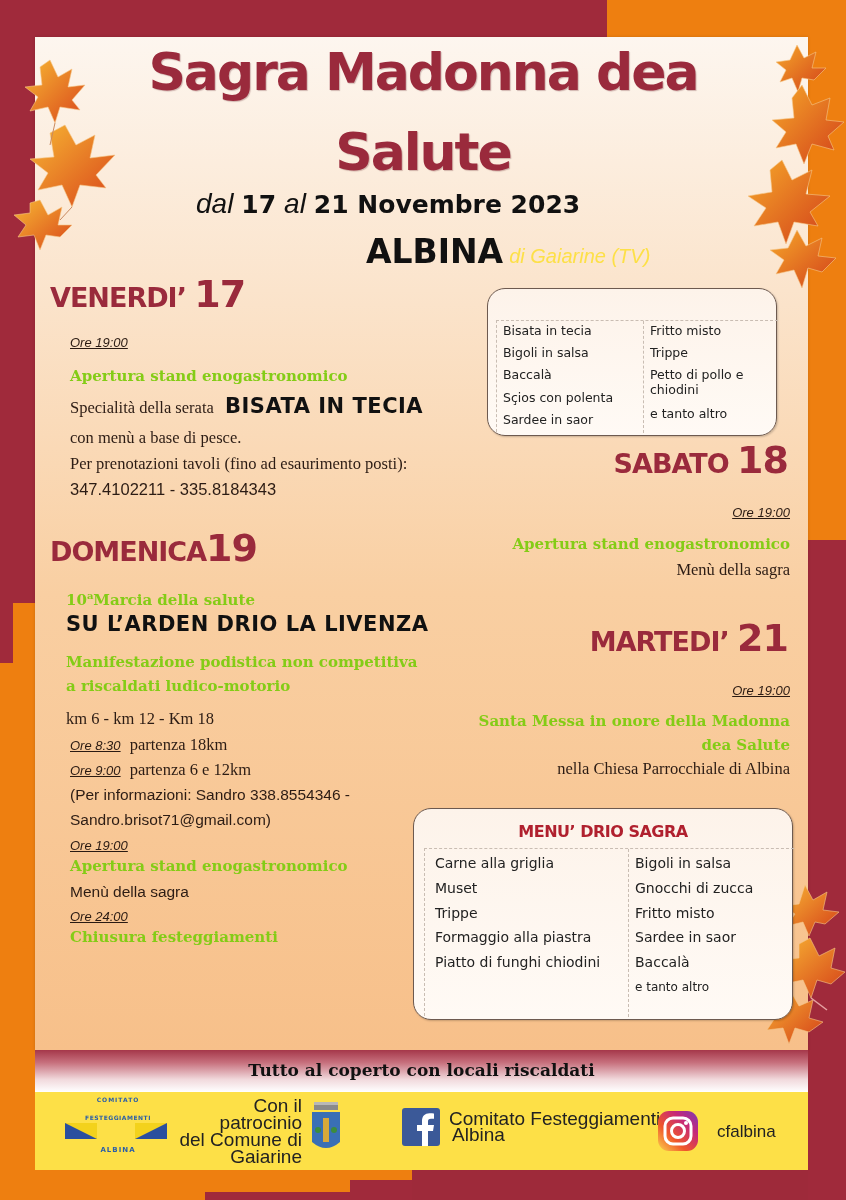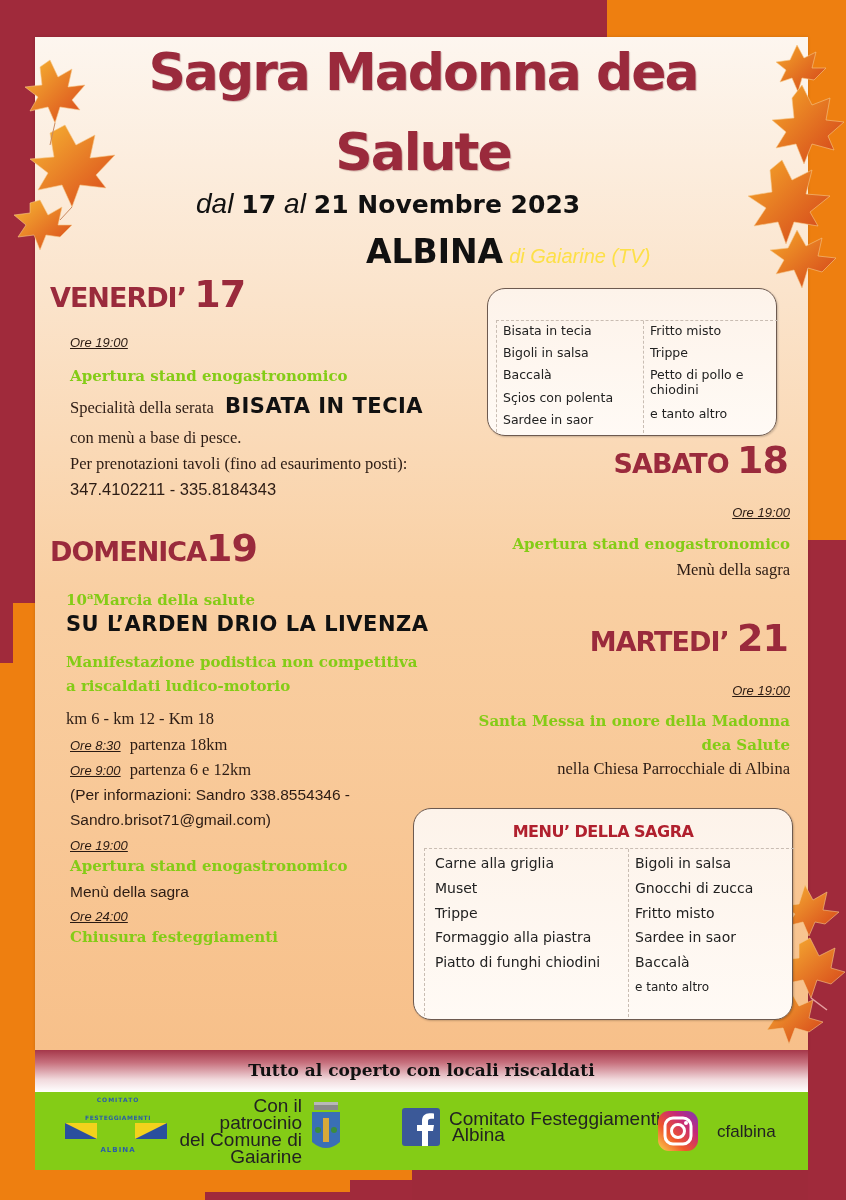--- a/index.html
+++ b/index.html
@@ -12,21 +12,21 @@
   .f-orange { background: #ee7f10; }
 
   
   #panel {
     position: absolute; left: 35px; top: 37px; width: 773px; height: 1013px;
     background: linear-gradient(180deg, #fdf6ef 0%, #fbe4cc 25%, #f9cfa2 55%, #f7c08a 100%);
     box-shadow: 0 0 3px rgba(0,0,0,0.15);
   }
   #footer {
     position: absolute; left: 35px; top: 1050px; width: 773px; height: 120px;
-    background: #84cc16;
+    background: #fde047;
   }
   #footer-band {
     position: absolute; left: 0; top: 0; width: 100%; height: 42px;
     background: linear-gradient(180deg, #a5374a 0%, #c7707d 30%, #f1d9dc 70%, #ffffff 100%);
   }
 
   .abs { position: absolute; }
 
   
   .title {
@@ -230,21 +230,21 @@
 <div class="abs day" style="right:58px;top:616px;">
   <span>MARTEDI’</span>
   <span class="num">21</span>
 </div>
 <div class="abs ore" style="right:56px;top:683px;">Ore 19:00</div>
 <div class="abs bold-serif right" style="right:56px;top:712px;">Santa Messa in onore della Madonna</div>
 <div class="abs bold-serif right" style="right:56px;top:736px;">dea Salute</div>
 <div class="abs reg right" style="right:56px;top:759px;">nella Chiesa Parrocchiale di Albina</div>
 
 <div class="menu-box" style="left:413px;top:808px;width:380px;height:212px;">
-  <div class="menu-title" style="top:13px;font-size:16px;">MENU’ DELLA SAGRA</div>
+  <div class="menu-title" style="top:13px;font-size:16px;">MENU’ DRIO SAGRA</div>
   <div class="menu-grid" style="left:10px;top:39px;width:370px;height:168px;">
     <div class="menu-col c1" style="left:10px;width:195px;">
       <div class="menu-item" style="position:absolute;top:6px;font-size:14px;">Carne alla griglia</div>
       <div class="menu-item" style="position:absolute;top:31px;font-size:14px;">Muset</div>
       <div class="menu-item" style="position:absolute;top:56px;font-size:14px;">Trippe</div>
       <div class="menu-item" style="position:absolute;top:80px;font-size:14px;">Formaggio alla piastra</div>
       <div class="menu-item" style="position:absolute;top:105px;font-size:14px;">Piatto di funghi chiodini</div>
     </div>
     <div class="menu-col c2" style="left:203px;width:167px;height:168px;">
       <div class="menu-item" style="position:absolute;left:6px;top:6px;font-size:14px;">Bigoli in salsa</div>

